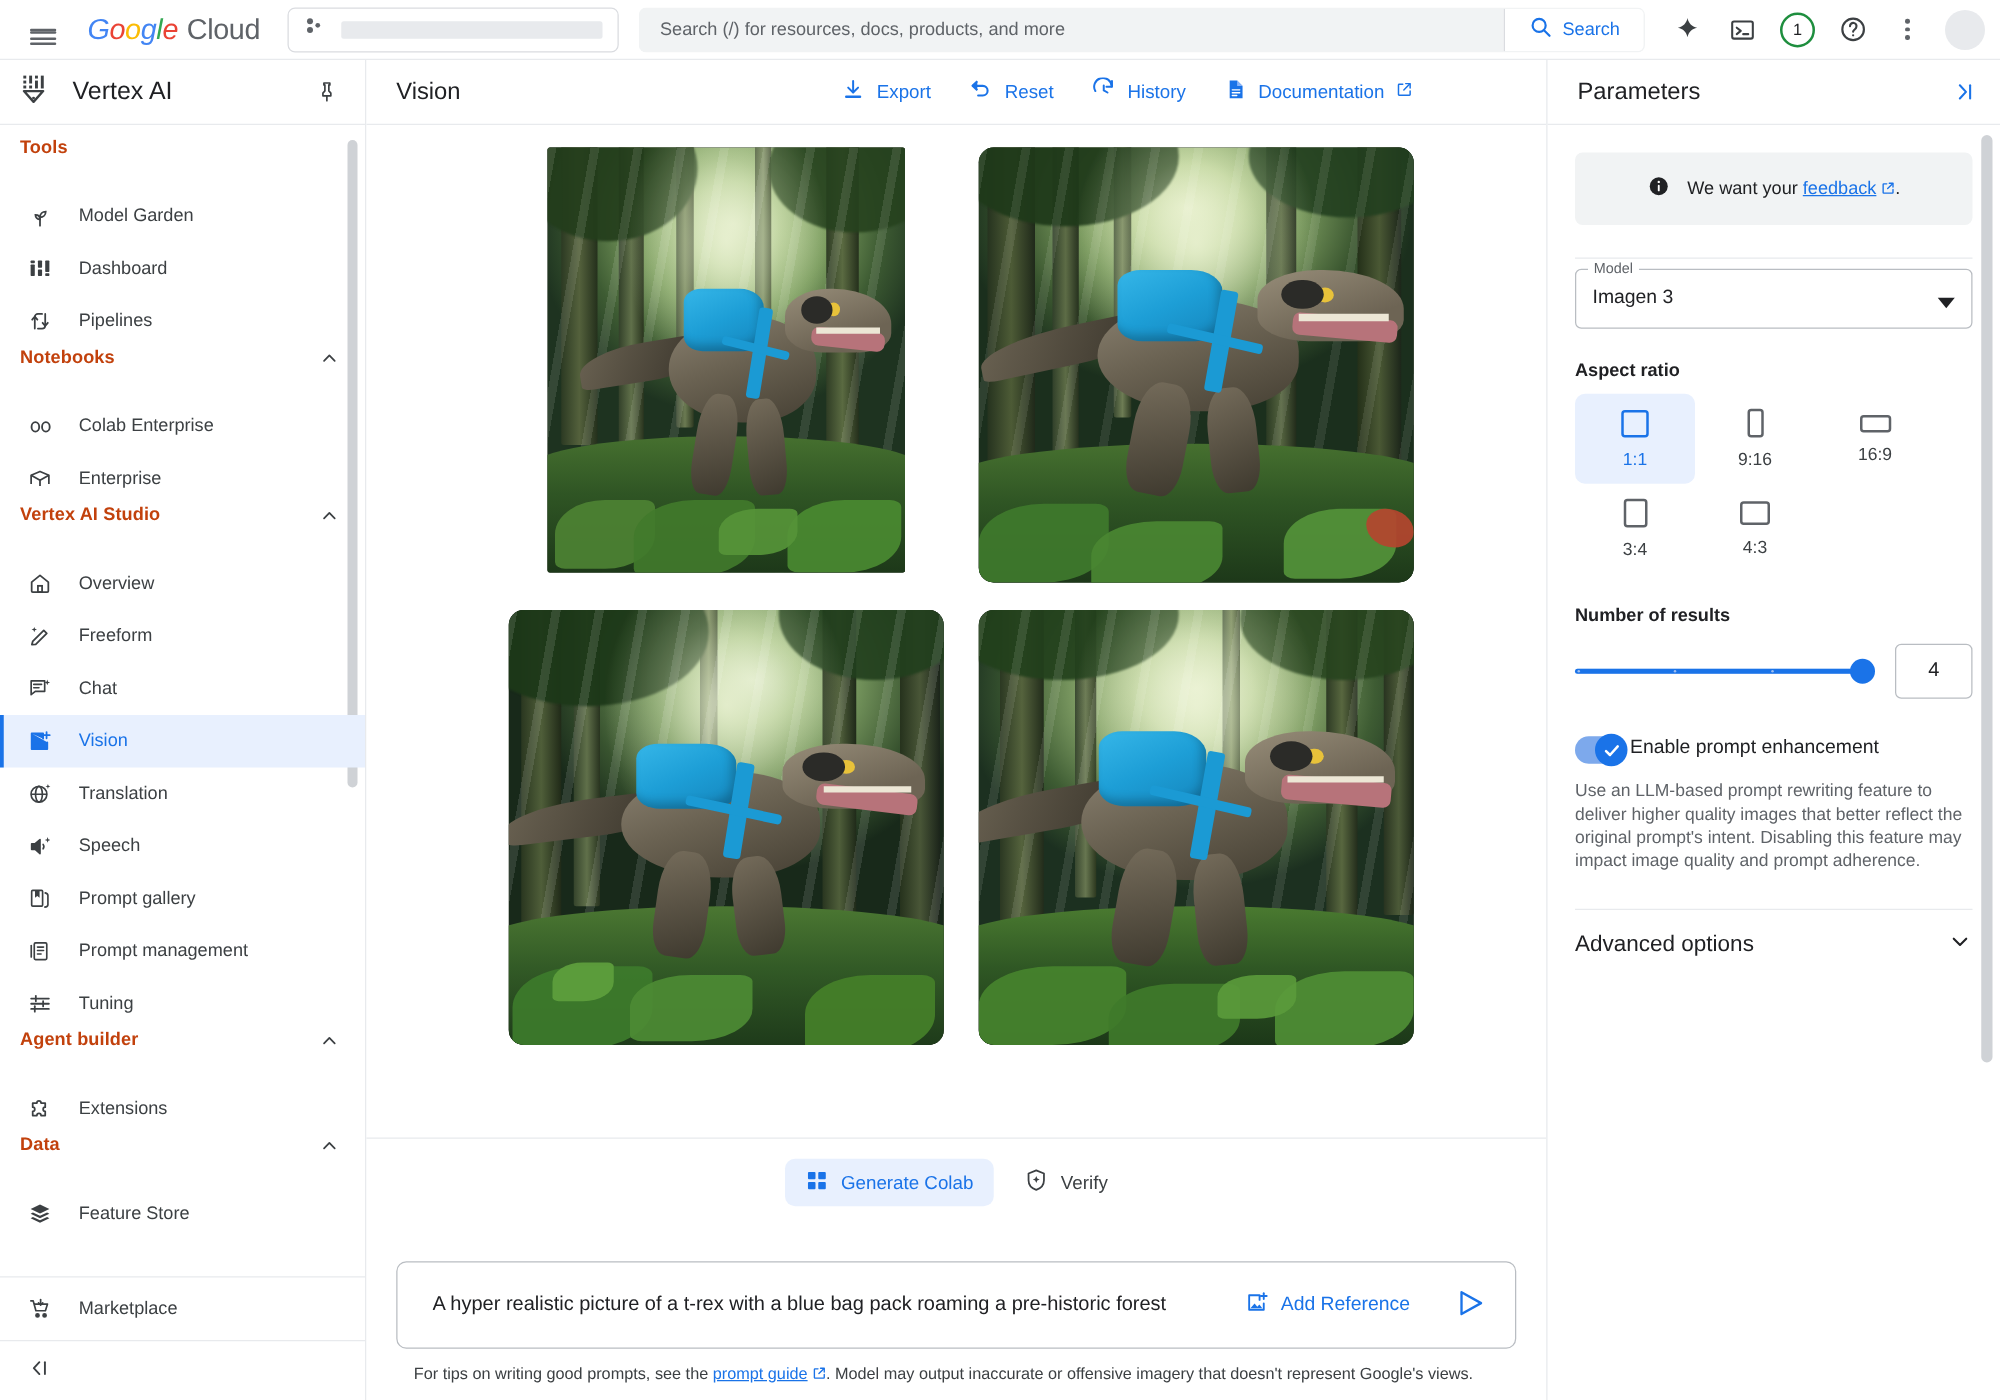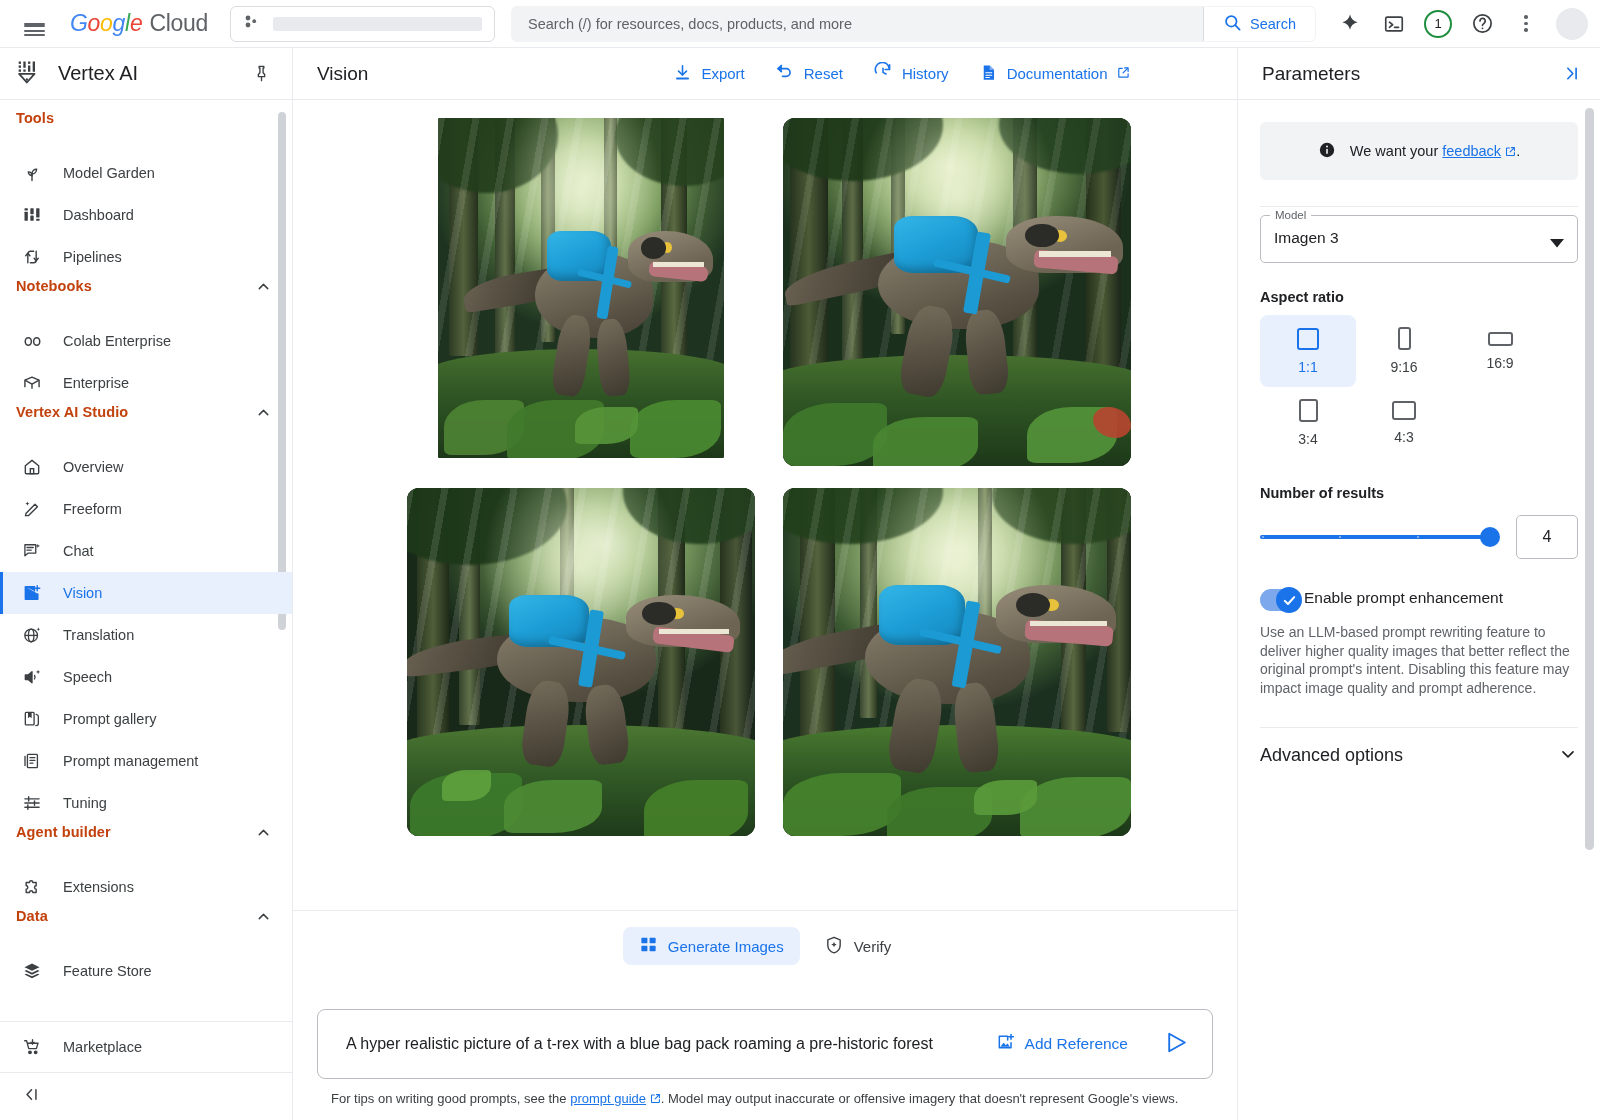--- a/index.html
+++ b/index.html
@@ -793,21 +793,21 @@
         <div class="mode-row">
           <button class="mode-btn sel">
             <span>
               <svg width="19" height="19" viewBox="0 0 24 24" fill="#1a73e8">
                 <rect x="3" y="3.4" width="7.6" height="7.1" rx="1"></rect>
                   <rect x="13.4" y="3.4" width="7.6" height="7.1" rx="1"></rect>
                 <rect x="3" y="13.5" width="7.6" height="7.1" rx="1"></rect>
                   <rect x="13.4" y="13.5" width="7.6" height="7.1" rx="1"></rect>
               </svg>
             </span>
-            <span>Generate Images</span>
+            <span>Generate Colab</span>
           </button>
           <button class="mode-btn">
             <span>
               <svg width="20" height="20" viewBox="0 0 24 24" fill="none" stroke="#3c4043" stroke-width="1.7">
                 <path d="M12 2.8l7.4 3v6.4c0 4.4-3 7.8-7.4 9.2-4.4-1.4-7.4-4.8-7.4-9.2V5.8z" stroke-linejoin="round"></path>
                 <path d="M12 8.2l1 2.3 2.3 1-2.3 1-1 2.3-1-2.3-2.3-1 2.3-1z" fill="#3c4043" stroke="none"></path>
               </svg>
             </span>
             <span>Verify</span>
           </button>

